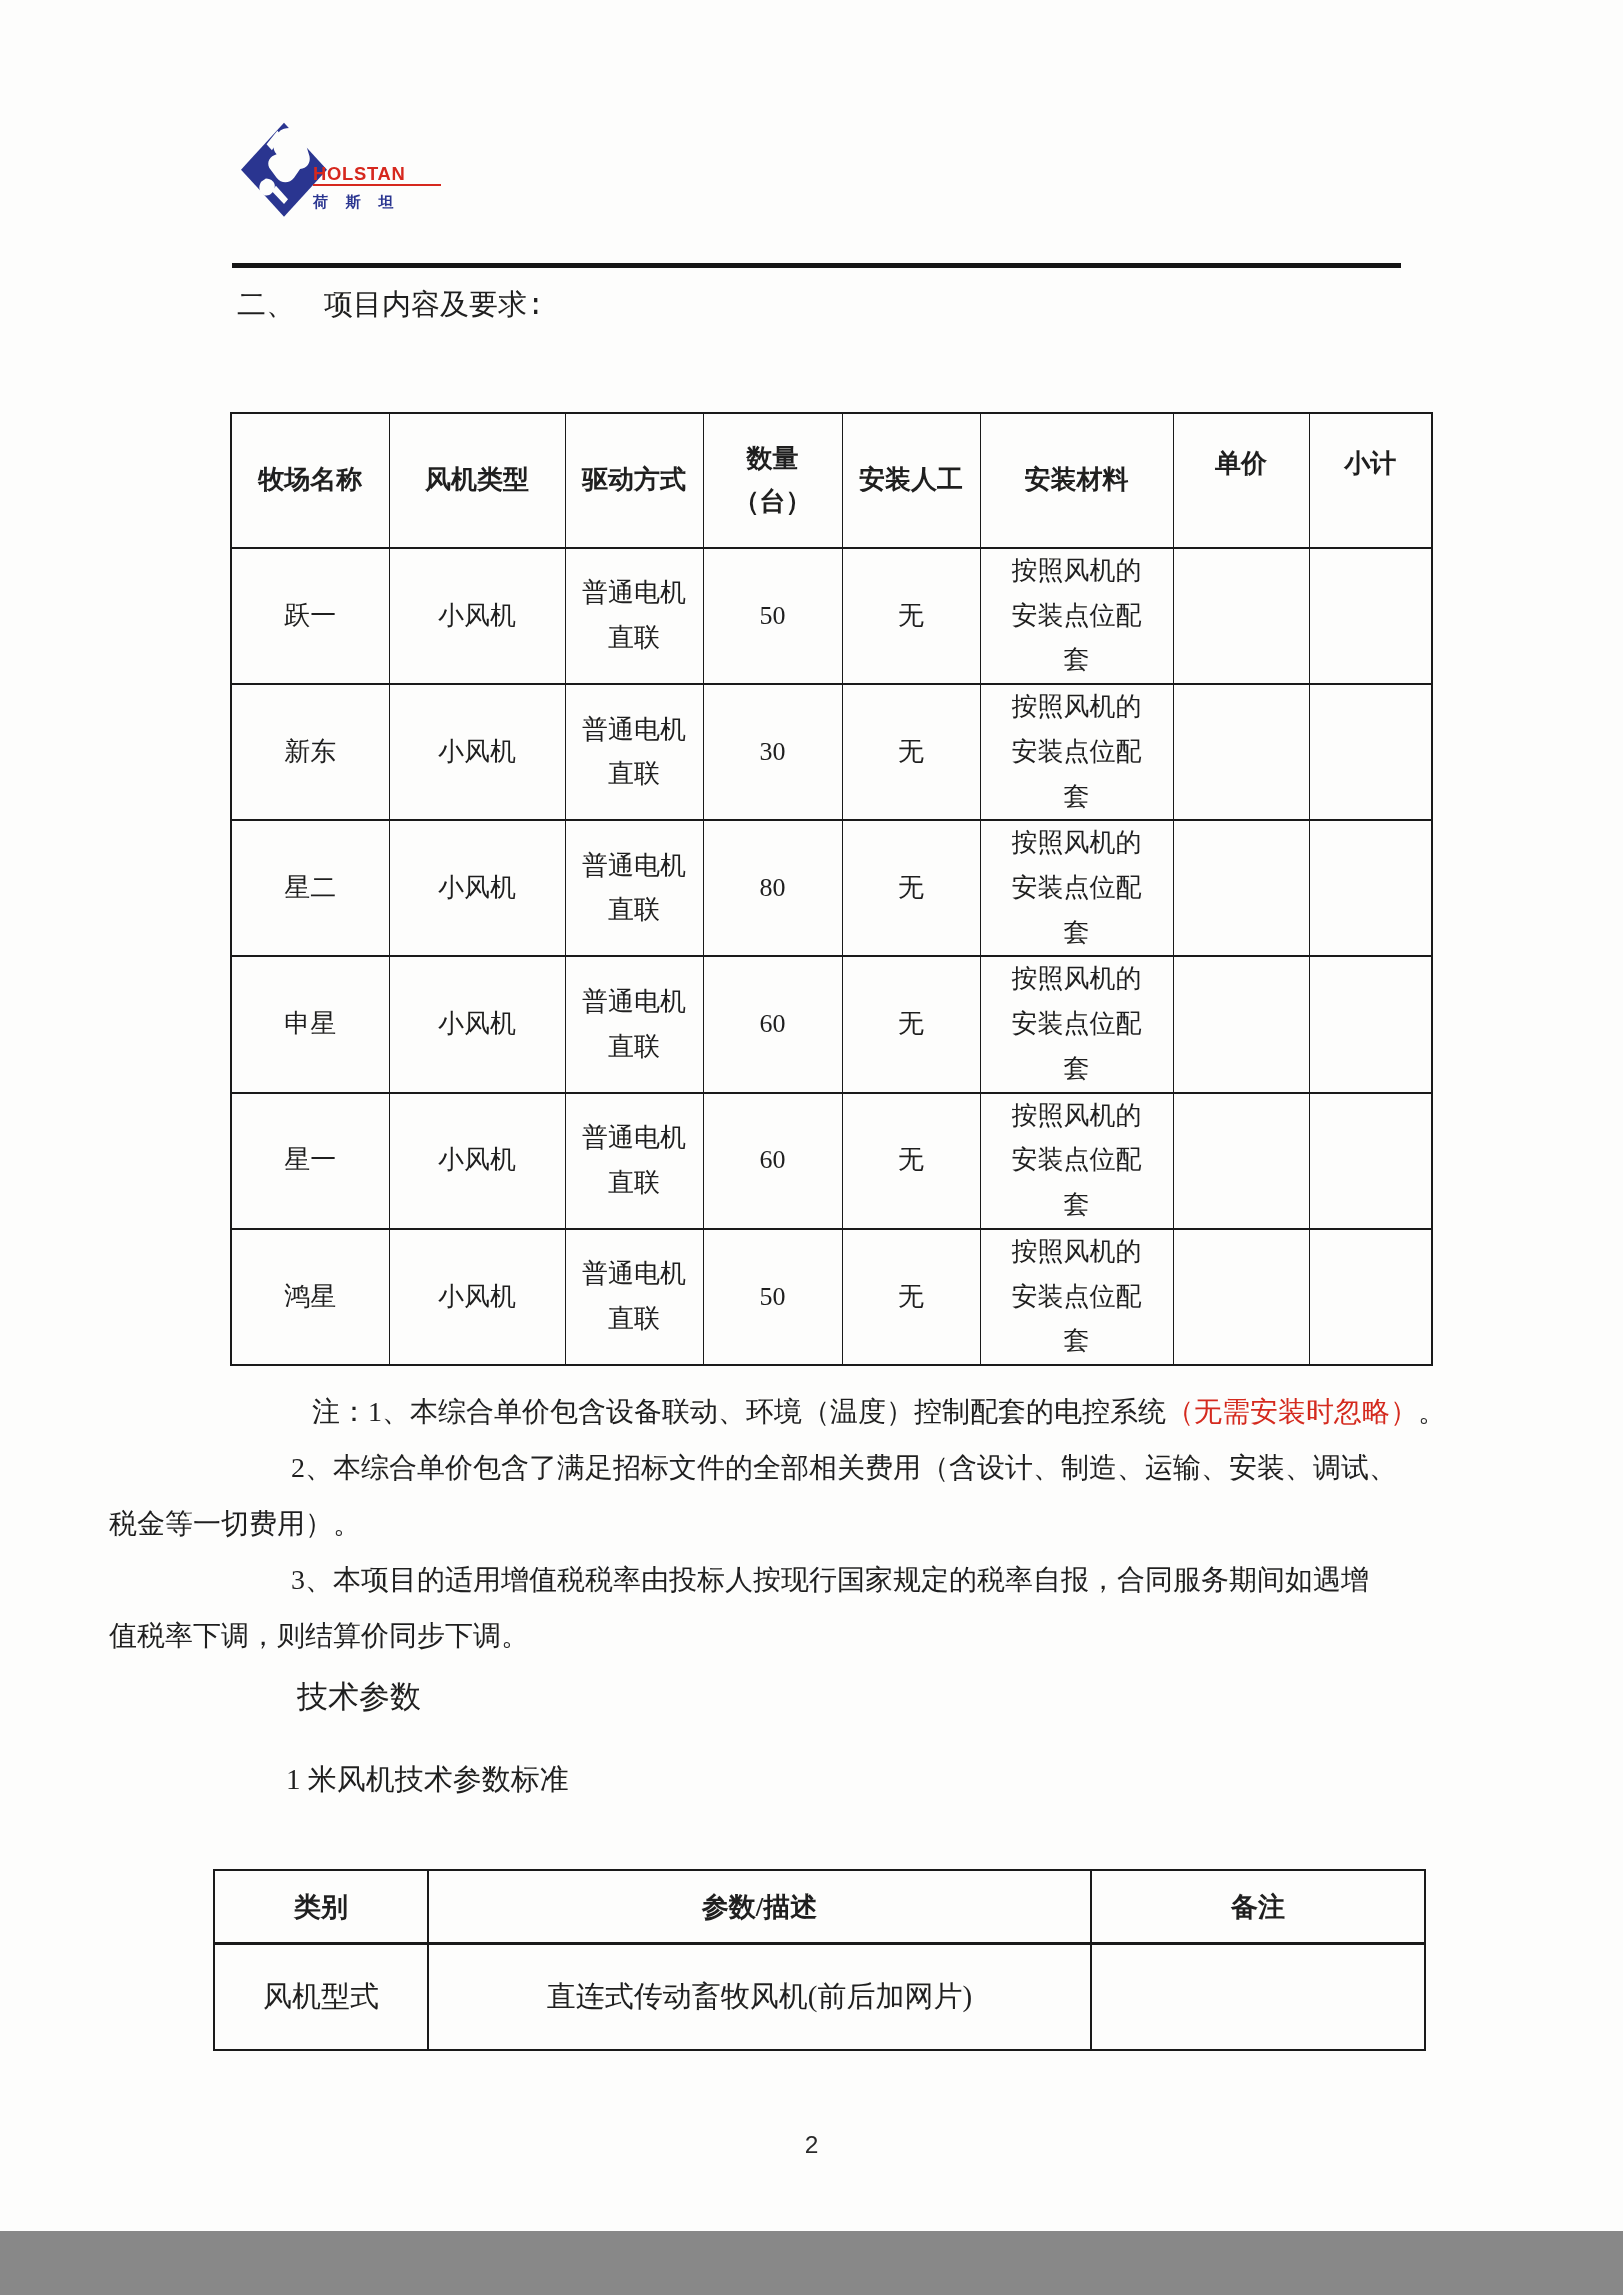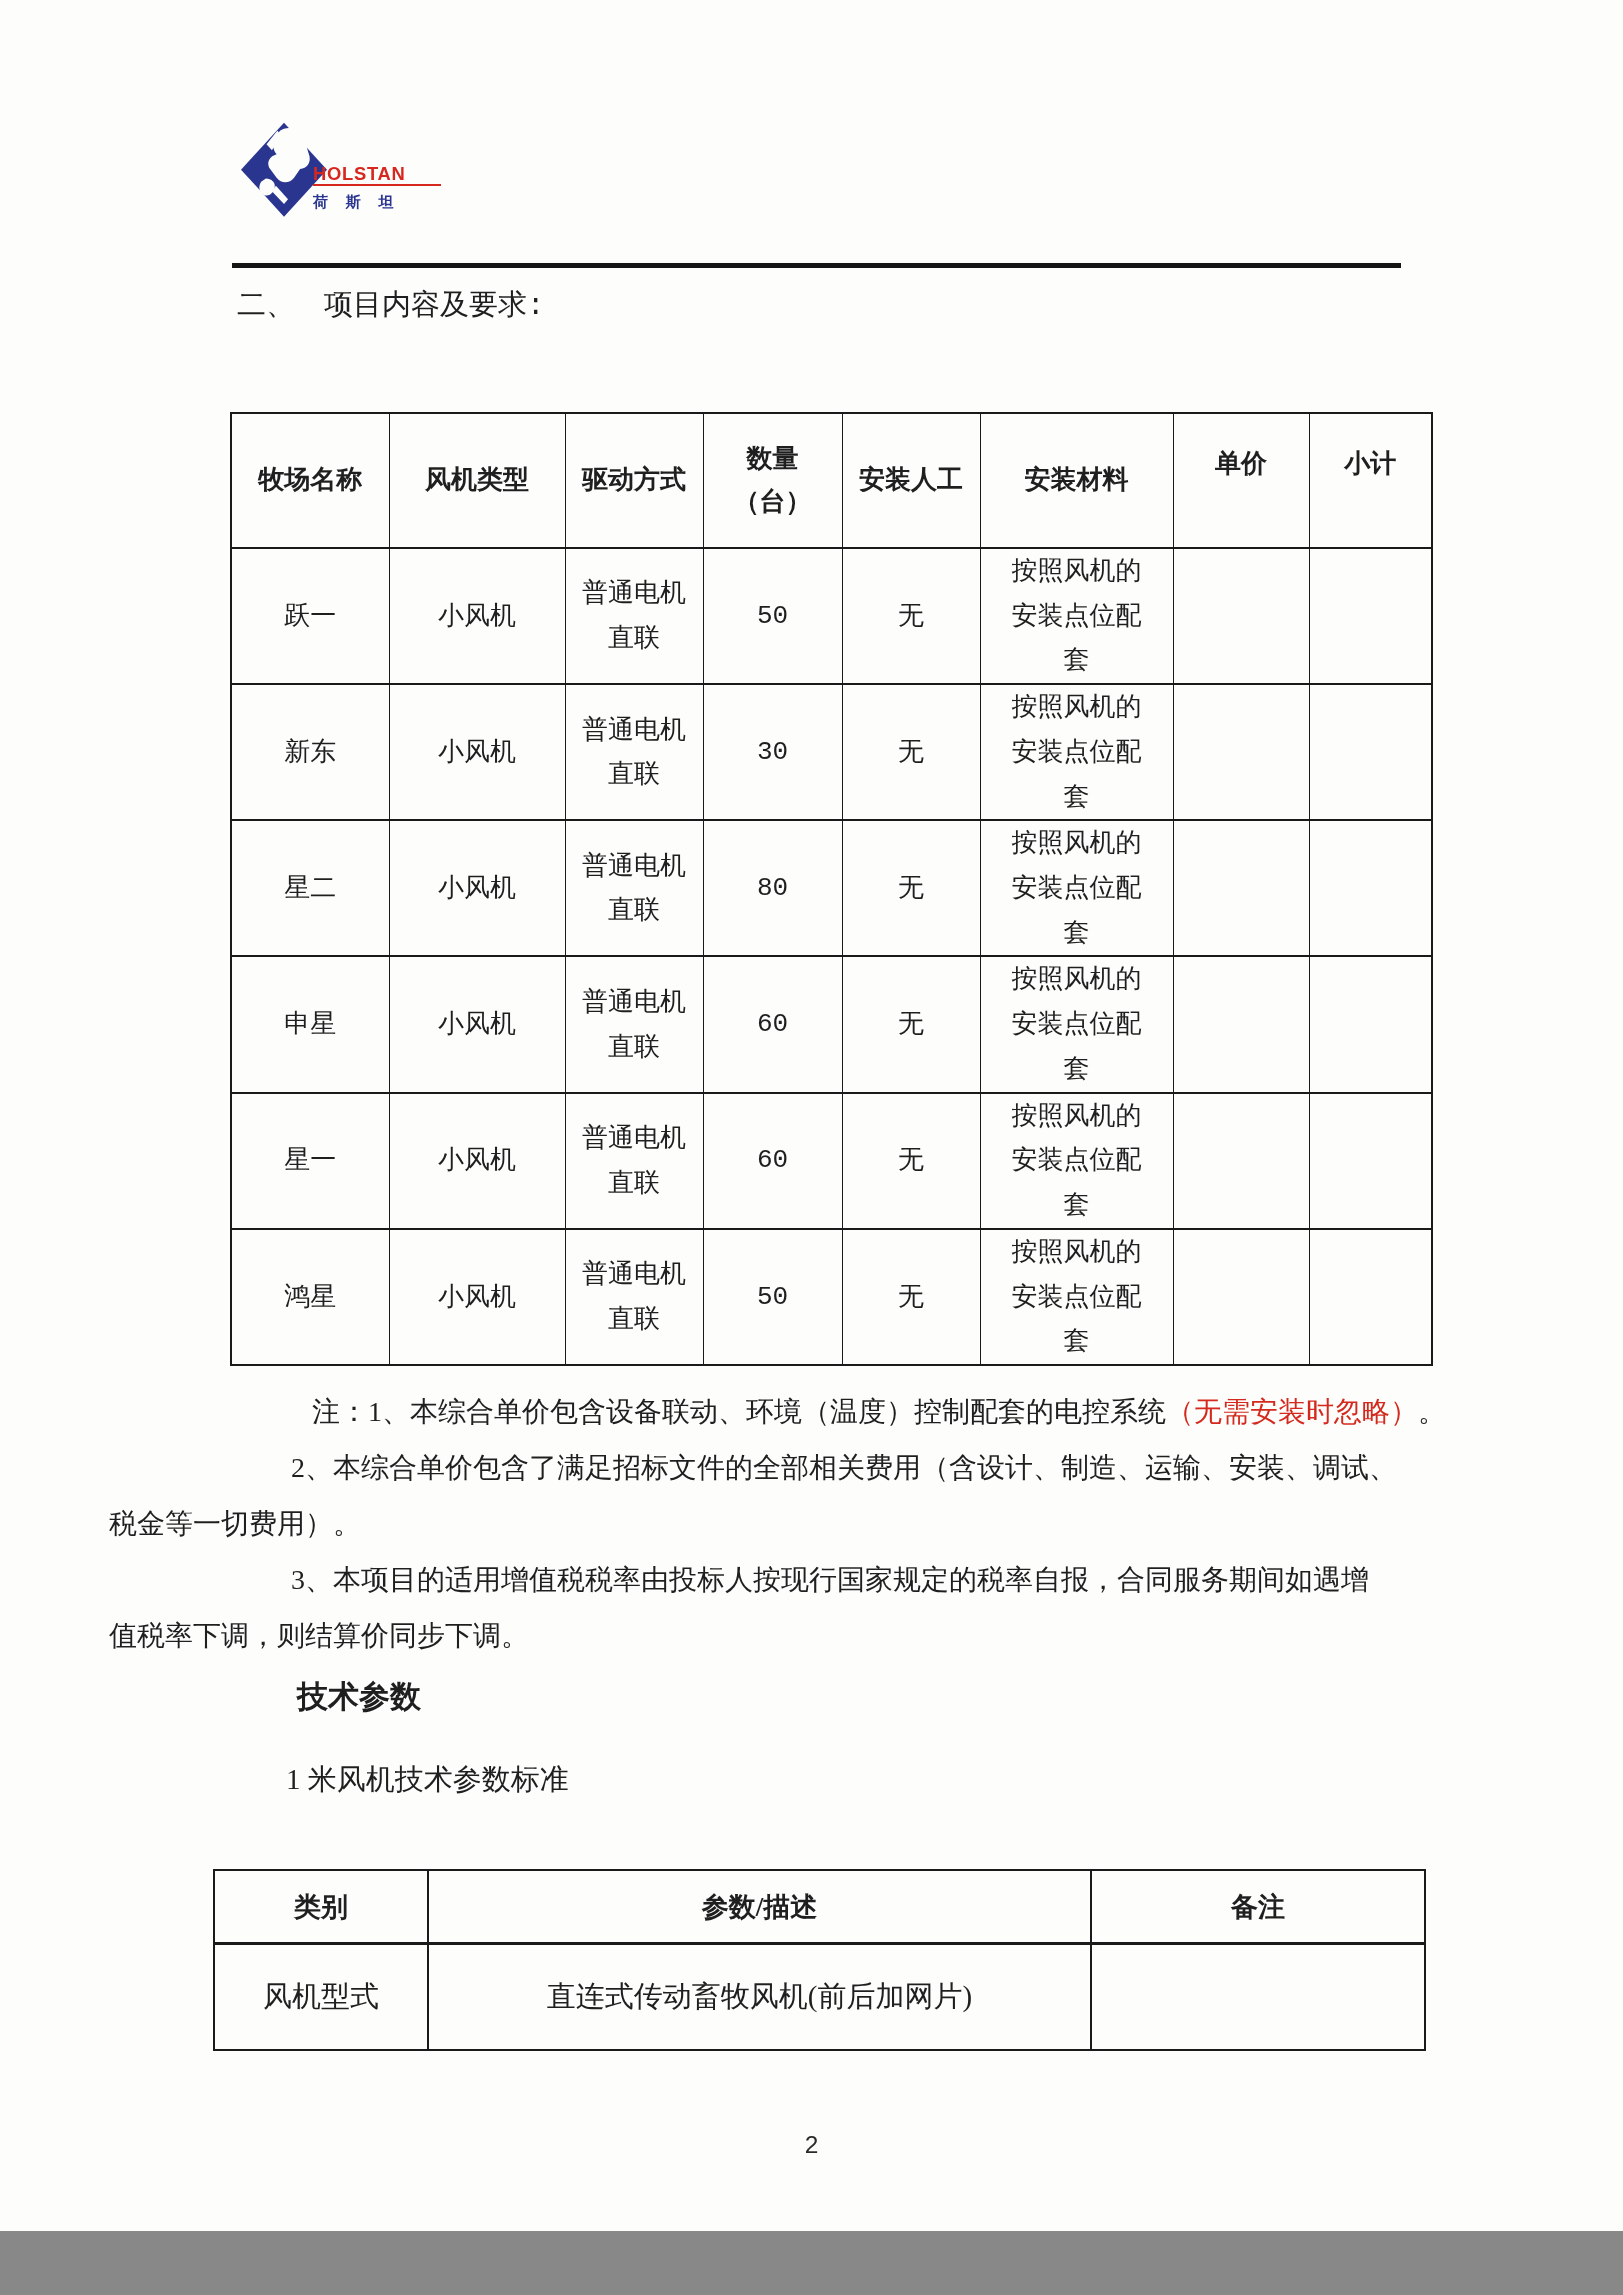--- a/index.html
+++ b/index.html
@@ -39,29 +39,29 @@
     border:1.4px solid #1a1a1a;
     text-align:center;vertical-align:middle;
     white-space:pre-line;overflow:hidden;padding:0 4.1px;
   }
   .t1 thead th{
     height:104px;font-weight:bold;font-size:26px;line-height:1.65;
     border-bottom-width:2.7px;
   }
   .t1 thead th.top-align{vertical-align:top;padding-top:29px;}
   .t1 tbody td{height:125px;font-size:26px;line-height:1.72;border-top-width:2px;border-bottom-width:2px;}
-  .t1 td.num{font-family:Liberation Mono, monospace;margin-top:12px;}
+  .t1 td.num{font-family:Liberation Serif, serif;margin-top:12px;}
   
   .notes{position:absolute;left:109px;top:1384px;width:1418px;}
   .note-line{min-height:56px;line-height:56px;font-size:28px;white-space:nowrap;}
   .ind-0{padding-left:0;}
   .ind-1{padding-left:122px;text-align:center;}
   .ind-2{padding-left:182px;}
   
-  .tech-heading{position:absolute;left:297px;top:1676px;font-size:31px;font-weight:bold;}
+  .tech-heading{position:absolute;left:297px;top:1676px;font-size:31px;font-weight:normal;}
   .tech-subheading{position:absolute;left:286px;top:1760px;font-size:29px;}
   
   .t2{
     position:absolute;left:213px;top:1869px;
     border-collapse:collapse;table-layout:fixed;width:1211px;
     border:2.7px solid #1a1a1a;
   }
   .t2 th,.t2 td{
     border:2px solid #1a1a1a;text-align:center;vertical-align:middle;
     white-space:pre-line;overflow:hidden;padding:0 5.5px;

